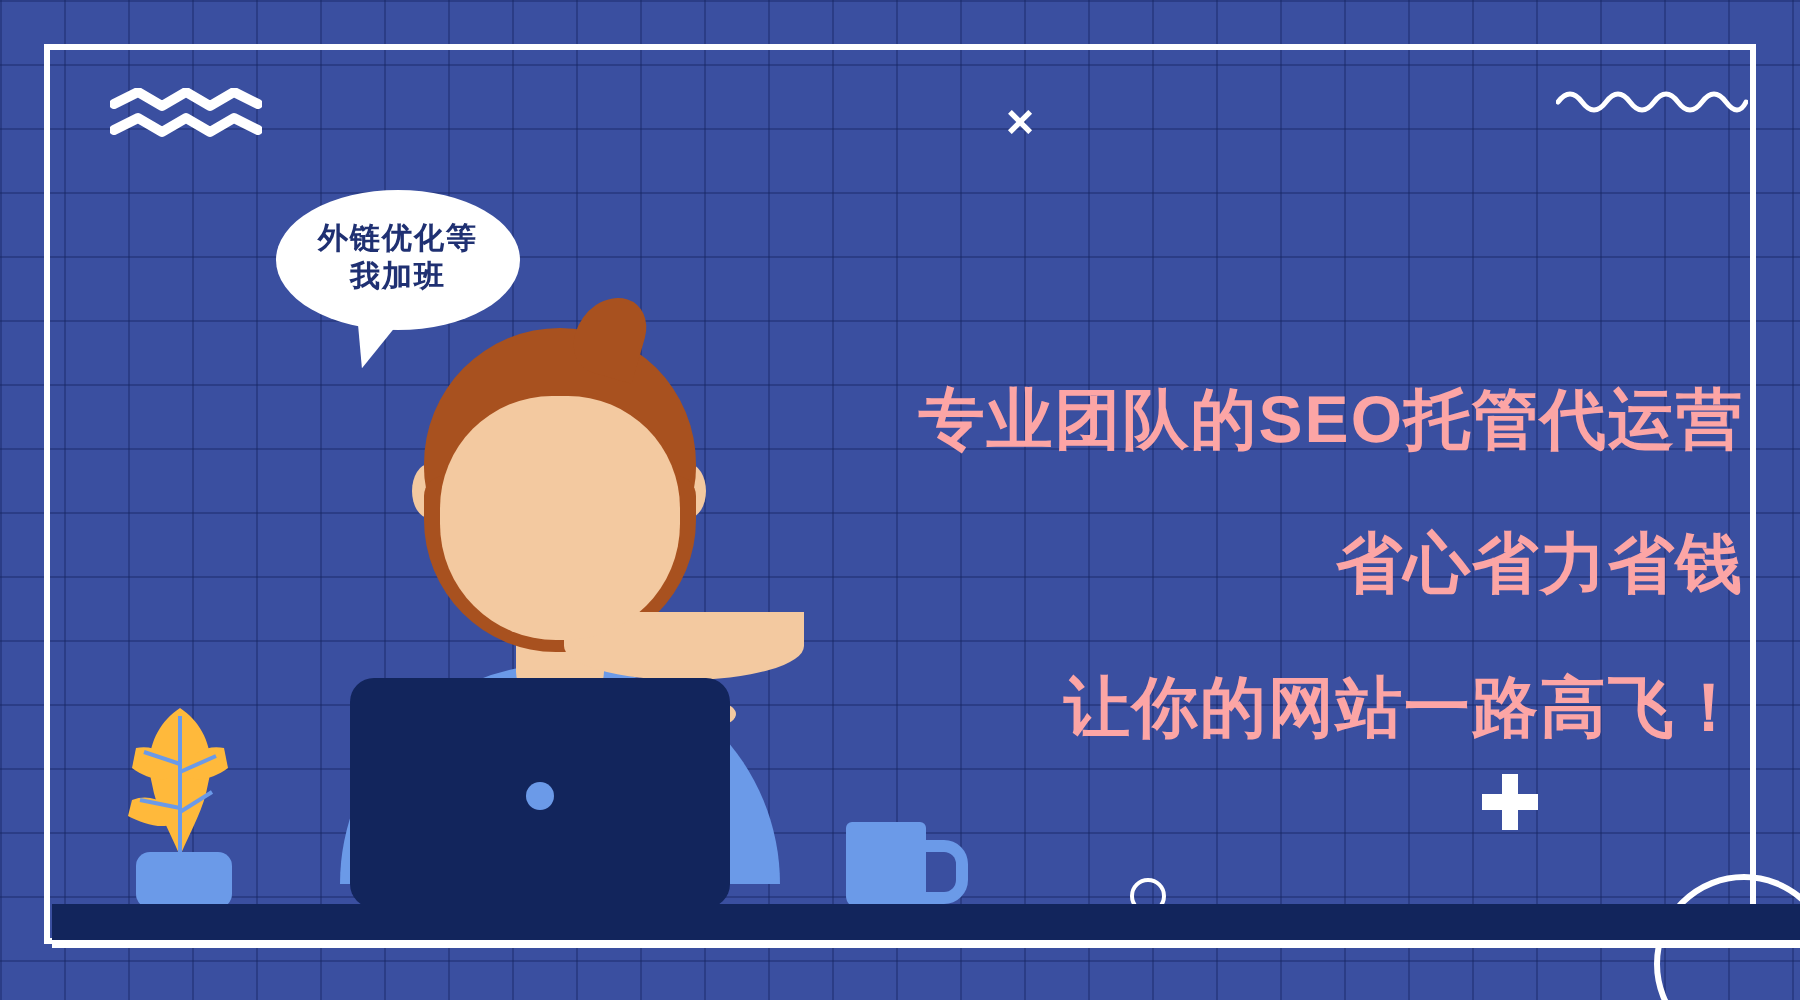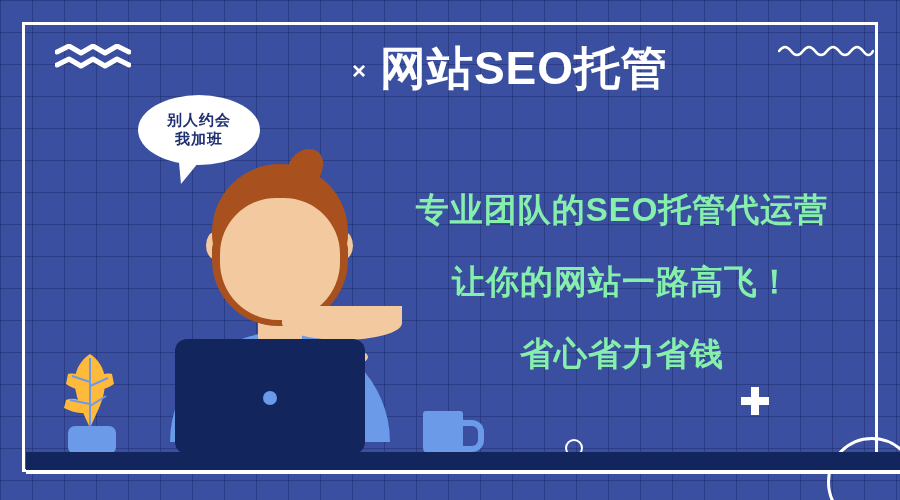--- a/index.html
+++ b/index.html
@@ -59,22 +59,22 @@
   }
   .sub-title{
     margin-top:12px;color:#ffffff;font-size:16px;line-height:1.3;
     white-space:nowrap;letter-spacing:.5px;
   }
   
   .slogans{
     position:absolute;left:372px;top:188px;width:500px;text-align:center;
   }
   .slogan{
-    color:#86efac;font-size:33px;font-weight:bold;letter-spacing:1px;
-    margin-bottom:27px;white-space:nowrap;
+    color:#fca5a5;font-size:33px;font-weight:bold;letter-spacing:1px;
+    margin-bottom:27px;white-space:nowrap;text-align:right;
   }
   .slogan:last-child{margin-bottom:0;}
   
   .bubble{
     position:absolute;left:138px;top:95px;width:122px;height:70px;
     background:#ffffff;border-radius:50%/50%;
     display:flex;flex-direction:column;align-items:center;justify-content:center;
     z-index:6;
   }
   .bubble-line{
@@ -178,33 +178,32 @@
     <path d="M1,9 Q7,1 13,9 T25,9 T37,9 T49,9 T61,9 T73,9 T85,9 T95,9" stroke="#ffffff" stroke-width="2.5" fill="none" stroke-linecap="round"></path>
   </svg>
 
   <div class="plus-mark"></div>
   <div class="circle-small"></div>
   <div class="circle-big"></div>
 
   <div class="headline">
     <div class="title-row">
       <span class="x-mark">×</span>
-      <span class="main-title">网站SEO托管</span>
     </div>
   </div>
 
   <div class="slogans">
     <div class="slogan">专业团队的SEO托管代运营</div>
+    <div class="slogan">省心省力省钱</div>
     <div class="slogan">让你的网站一路高飞！</div>
-    <div class="slogan">省心省力省钱</div>
   </div>
 
   <div class="bubble-tail"></div>
   <div class="bubble">
-    <div class="bubble-line">别人约会</div>
+    <div class="bubble-line">外链优化等</div>
     <div class="bubble-line">我加班</div>
   </div>
 
   <div class="person">
     <div class="shirt"></div>
     <div class="neck"></div>
     <div class="ear ear-l"></div>
     <div class="ear ear-r"></div>
     <div class="hair"></div>
     <div class="hair-tuft"></div>

